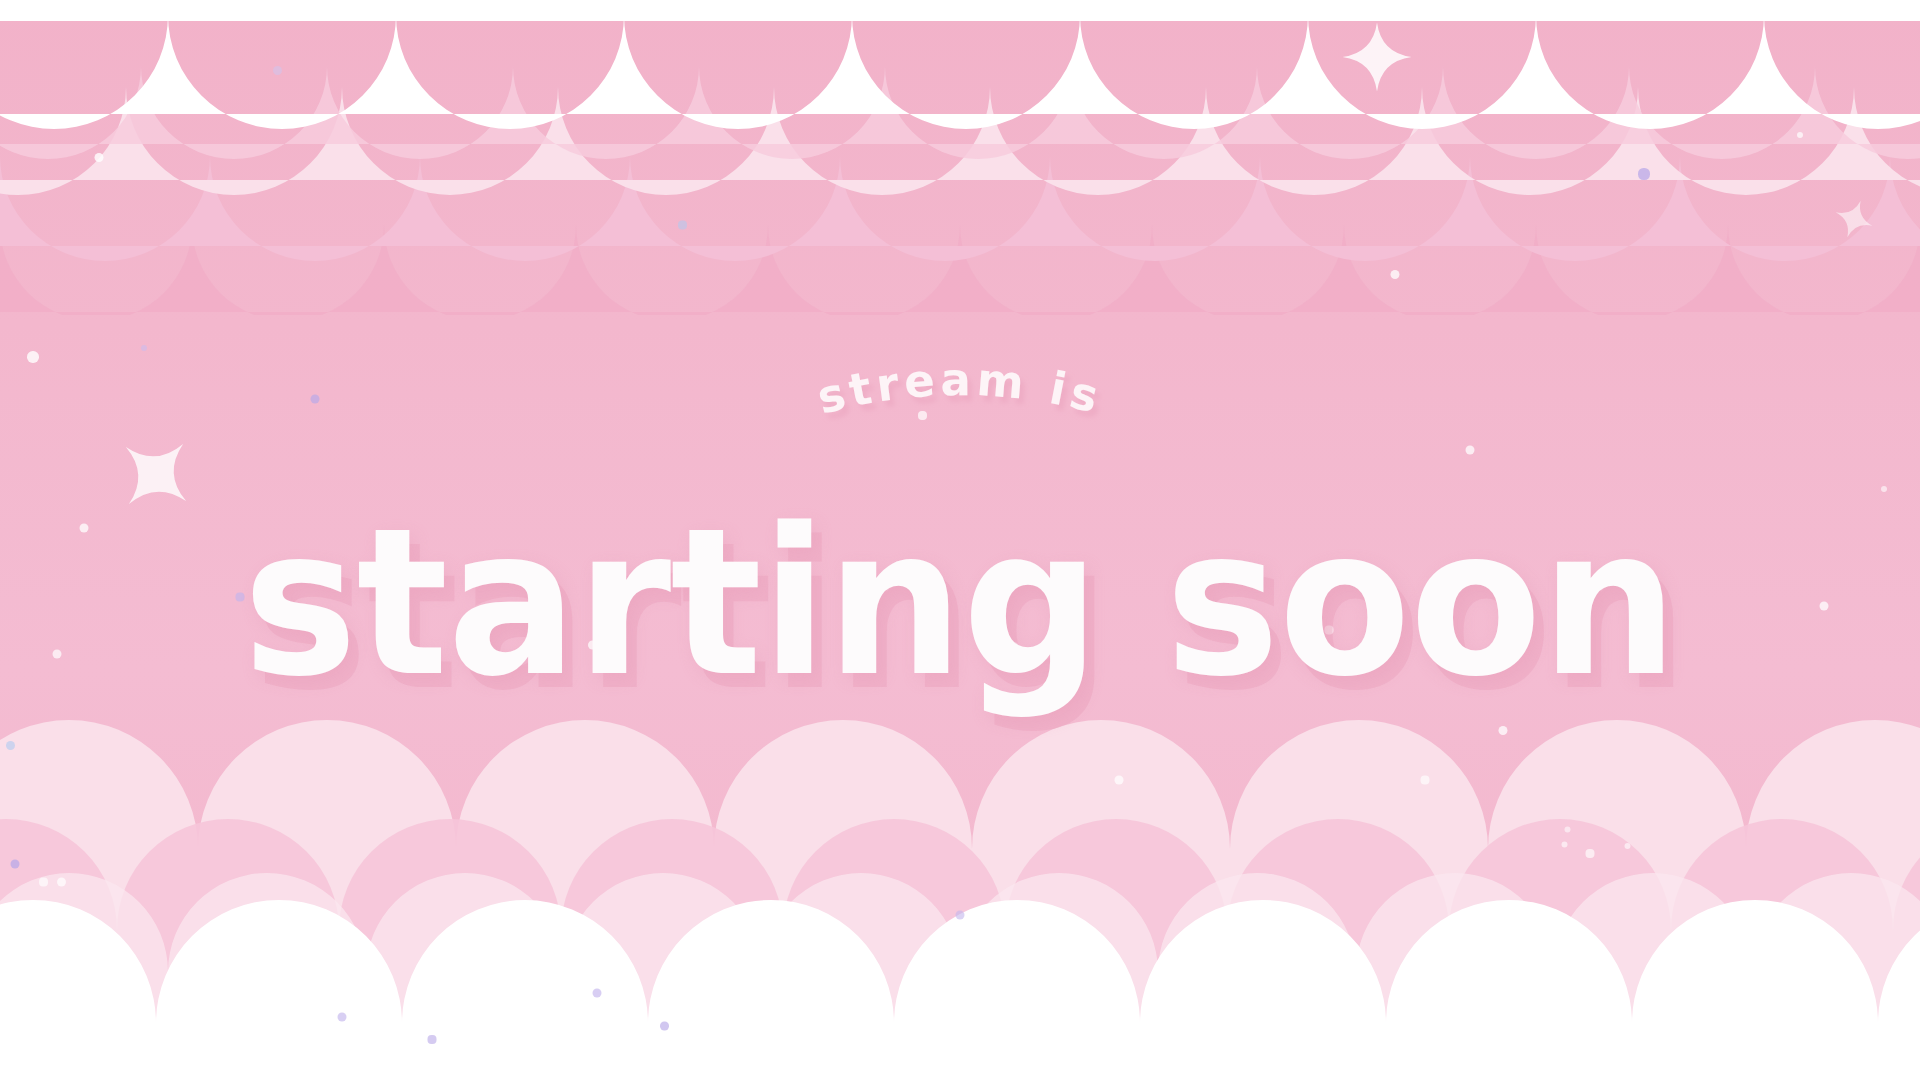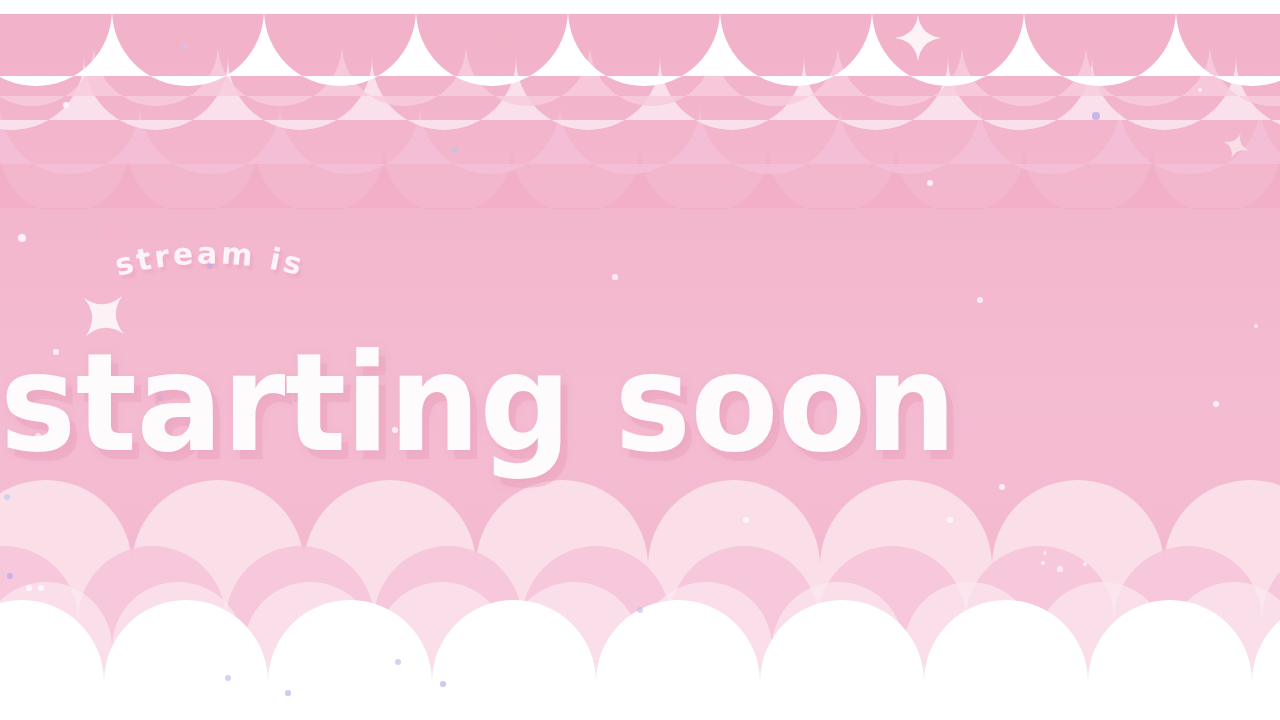--- a/index.html
+++ b/index.html
@@ -44,21 +44,21 @@
   #top-clouds  { top:0; }
   #bottom-clouds { bottom:0; }
 
   
   #text-wrap {
     position:absolute;
     left:0; top:0;
     width:1280px; height:720px;
     display:flex;
     flex-direction:column;
-    align-items:flex-start;
+    align-items:center;
     justify-content:center;
     pointer-events:none;
   }
 
   
   #arc-line {
     position:relative;
     width:420px; height:80px;
     margin-bottom:6px;
   }

